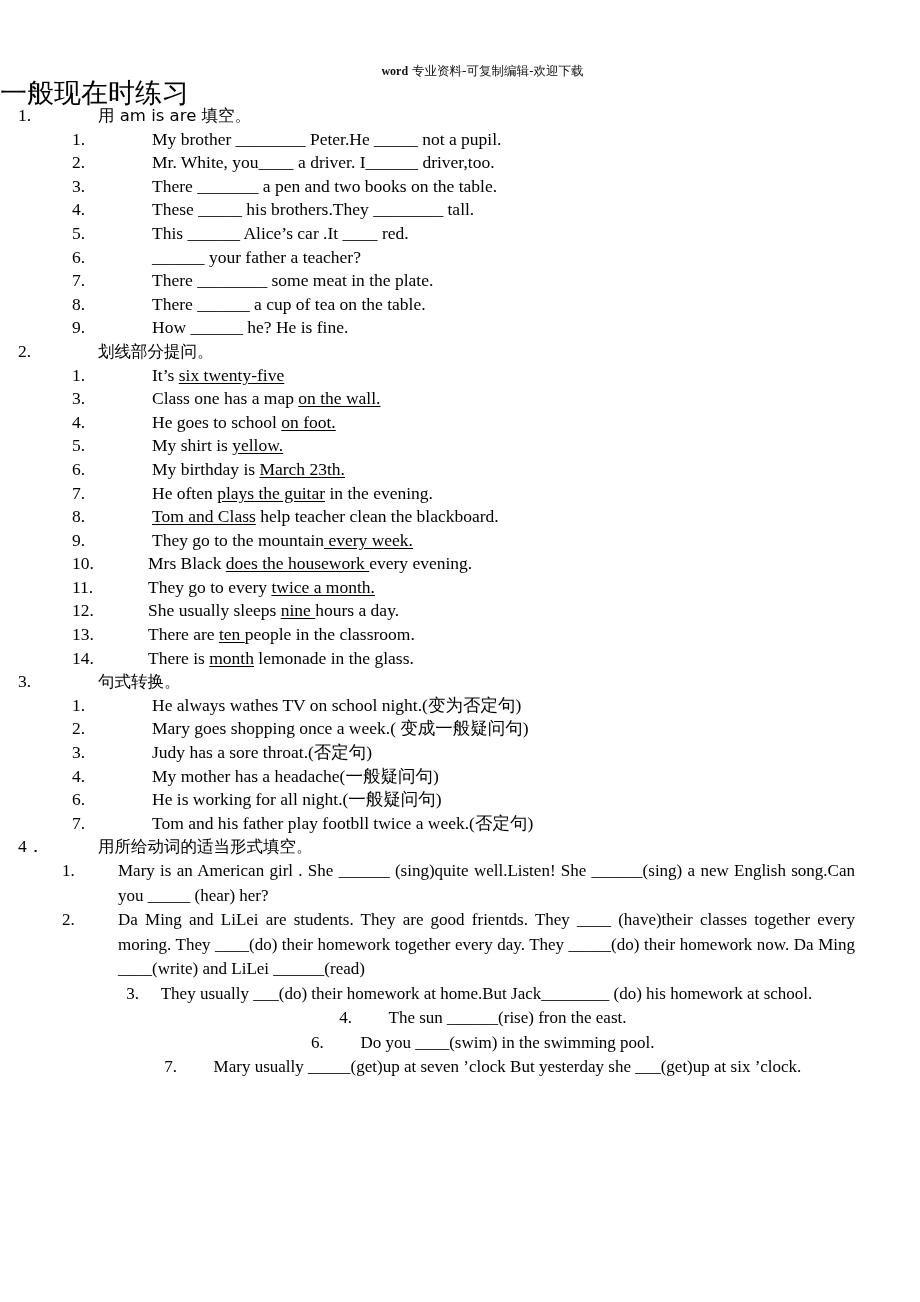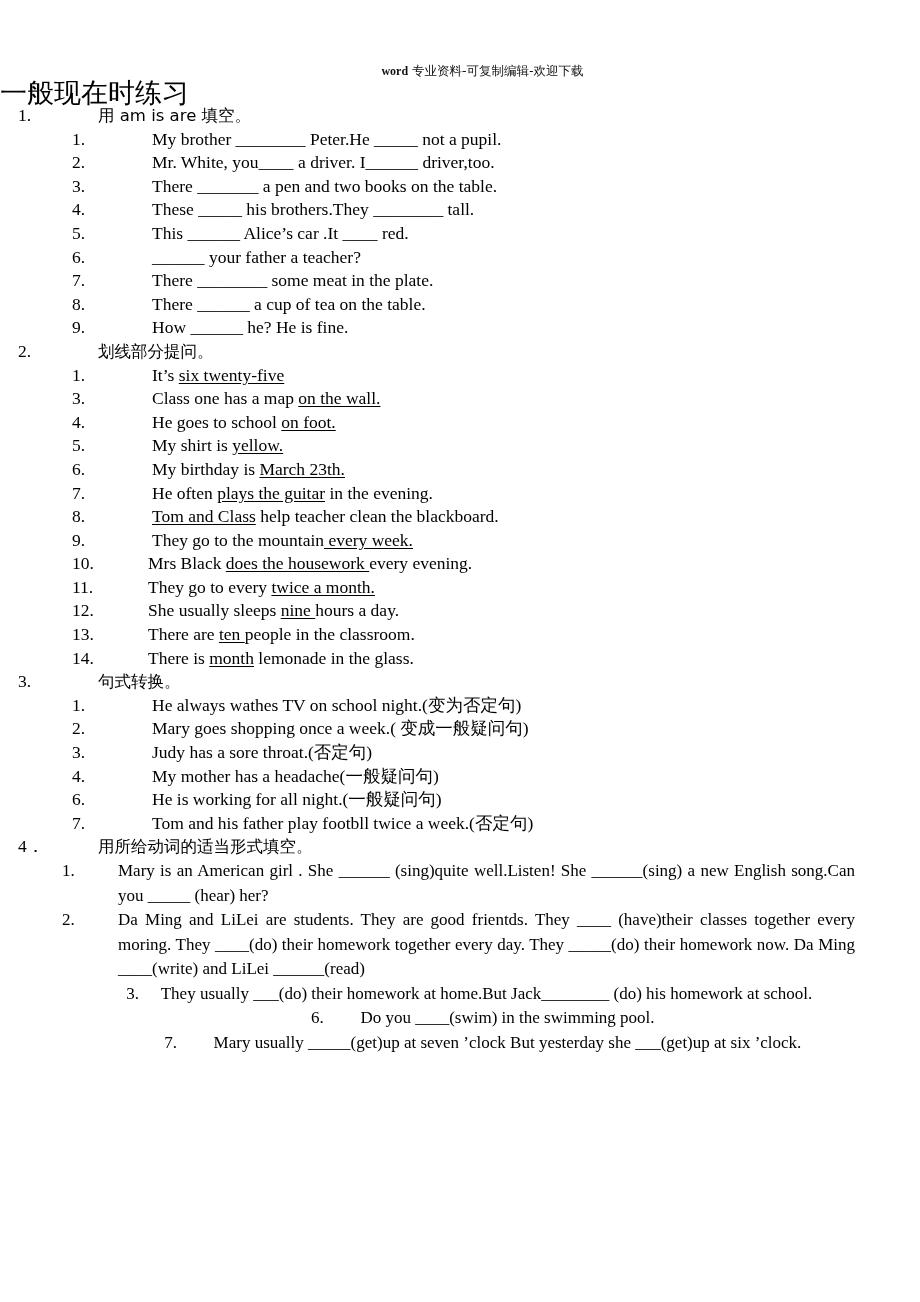--- a/index.html
+++ b/index.html
@@ -192,19 +192,20 @@
         <li><span class="num">7.</span><span class="cjk-mixed">Tom and his father play footbll twice a week.(否定句)</span></li>
       </ol>
     </div>
 
     <div class="sec">
       <div class="sec-head"><span class="num">4．</span><span class="cjk">用所给动词的适当形式填空。</span></div>
       <ol class="items wrap">
         <li><span class="num">1.</span><span>Mary is an American girl . She ______ (sing)quite well.Listen! She ______(sing) a new English song.Can you _____ (hear) her?</span></li>
         <li><span class="num">2.</span><span>Da Ming and LiLei are students. They are good frientds. They ____ (have)their classes together every moring. They ____(do) their homework together every day. They _____(do) their homework now. Da Ming ____(write) and LiLei ______(read)</span></li>
         <li class="loose"><span class="num">3.</span><span>They usually ___(do) their homework at home.But Jack________ (do) his homework at school.</span></li>
+        <li class="loose pad"><span class="num">4.</span><span>The sun ______(rise) fron the east.</span></li>
         <li class="loose pad"><span class="num">6.</span><span>Do you ____(swim) in the swimming pool.</span></li>
         <li class="loose pad"><span class="num">7.</span><span>Mary usually _____(get)up at seven ’clock But yesterday she ___(get)up at six ’clock.</span></li>
       </ol>
     </div>
 
   </div>
 </div>
 
 </body></html>

